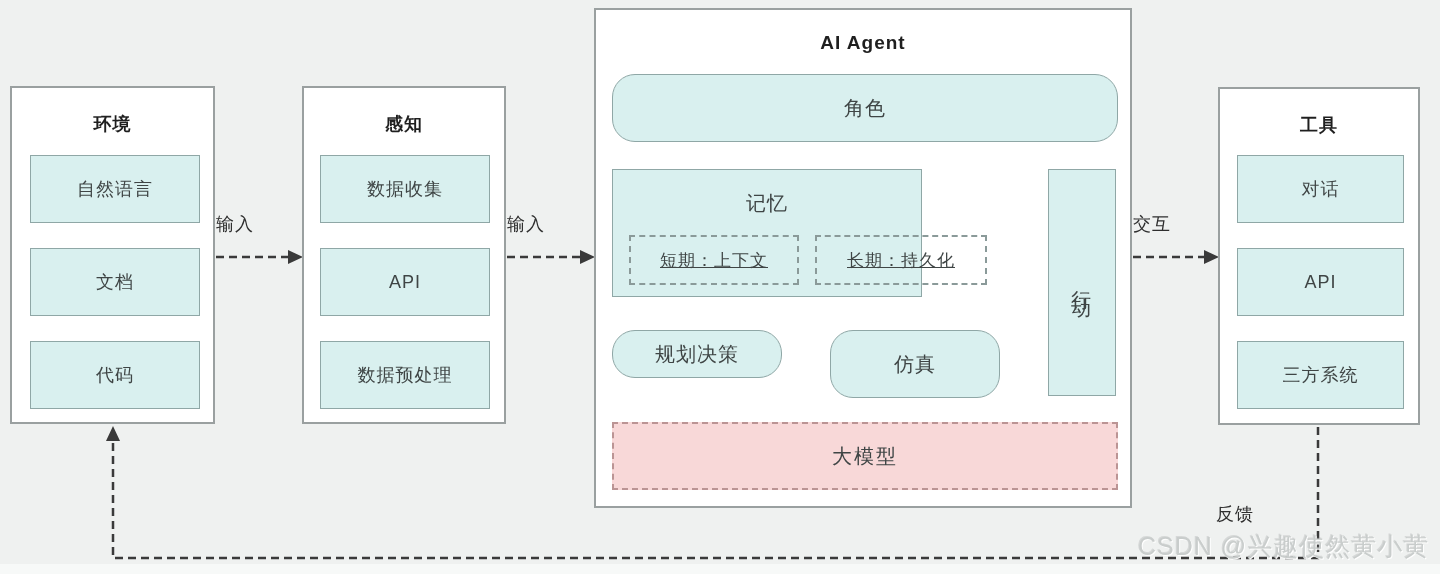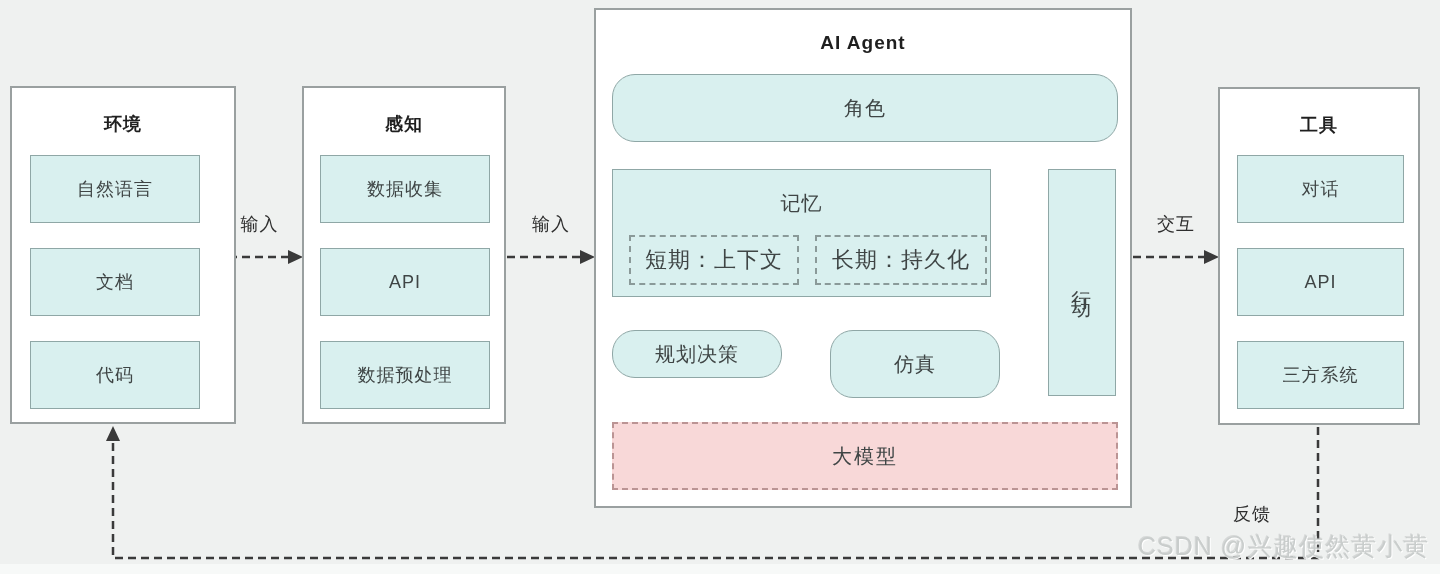--- a/index.html
+++ b/index.html
@@ -57,23 +57,24 @@
     position:absolute;
     background: var(--chip-bg);
     border: 1px solid var(--chip-border);
     color: var(--text);
   }
   .memory-title { text-align:center; padding-top:20px; font-size:20px; letter-spacing:1px; }
   .dashed-sub {
     position:absolute;
     border: 2px dashed #8a9a99;
     display:flex; align-items:center; justify-content:center;
-    font-size:22px;
+    font-size:17px;
     color: var(--text);
     letter-spacing:1px;
+    text-decoration:underline;
   }
   .action-box {
     position:absolute;
     background: var(--chip-bg);
     border: 1px solid var(--chip-border);
     display:flex; align-items:center; justify-content:center;
     font-size:20px;
     color: var(--text);
     writing-mode: vertical-rl;
     text-orientation: upright;
@@ -83,21 +84,20 @@
     position:absolute;
     background: var(--pink-bg);
     border: 2px dashed var(--pink-border);
     display:flex; align-items:center; justify-content:center;
     font-size:20px;
     color: var(--text);
     letter-spacing:2px;
   }
   .flow-label {
     position:absolute;
-    text-align:center;
     font-size:18px;
     color:#2e2e2e;
     letter-spacing:1px;
     z-index:3;
   }
   .watermark {
     position:absolute;
     left:1138px; top:530px;
     font-size:25px;
     color: var(--watermark);
@@ -122,40 +122,40 @@
       <path d="M1318,427 L1318,558 L113,558 L113,442"></path>
     </g>
     <g fill="#3a3a3a" stroke="none">
       <polygon points="303,257 288,250 288,264"></polygon>
       <polygon points="595,257 580,250 580,264"></polygon>
       <polygon points="1219,257 1204,250 1204,264"></polygon>
       <polygon points="113,426 106,441 120,441"></polygon>
     </g>
   </svg>
 
-  <div class="outer-box" style="left:10px; top:86px; width:226px; height:338px;">
+  <div class="outer-box" style="left:10px; top:86px; width:205px; height:338px;">
     <div class="box-title">环境</div>
     <div class="chip" style="left:18px; top:67px; width:170px; height:68px;">自然语言</div>
     <div class="chip" style="left:18px; top:160px; width:170px; height:68px;">文档</div>
     <div class="chip" style="left:18px; top:253px; width:170px; height:68px;">代码</div>
   </div>
 
   <div class="outer-box" style="left:302px; top:86px; width:204px; height:338px;">
     <div class="box-title">感知</div>
     <div class="chip" style="left:16px; top:67px; width:170px; height:68px;">数据收集</div>
     <div class="chip" style="left:16px; top:160px; width:170px; height:68px;">API</div>
     <div class="chip" style="left:16px; top:253px; width:170px; height:68px;">数据预处理</div>
   </div>
 
   <div class="outer-box" style="left:594px; top:8px; width:538px; height:500px;">
     <div class="box-title" style="padding-top:22px; font-size:19px;">AI Agent</div>
 
     <div class="chip big" style="left:16px; top:64px; width:506px; height:68px;">角色</div>
 
-    <div class="memory-box" style="left:16px; top:159px; width:379px; height:128px;">
+    <div class="memory-box" style="left:16px; top:159px; width:310px; height:128px;">
       <div class="memory-title">记忆</div>
       <div class="dashed-sub" style="left:16px; top:65px; width:170px; height:50px;">短期：上下文</div>
       <div class="dashed-sub" style="left:202px; top:65px; width:172px; height:50px;">长期：持久化</div>
     </div>
 
     <div class="action-box" style="left:452px; top:159px; width:68px; height:227px;">行动</div>
 
     <div class="chip big" style="left:16px; top:320px; width:170px; height:48px;">规划决策</div>
     <div class="chip big" style="left:234px; top:320px; width:170px; height:68px;">仿真</div>
 

